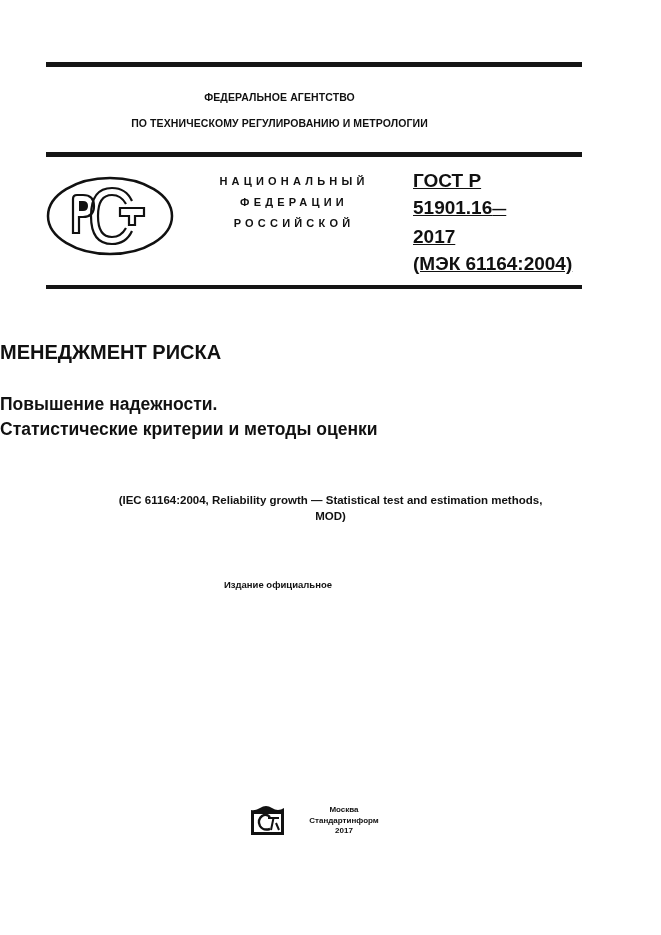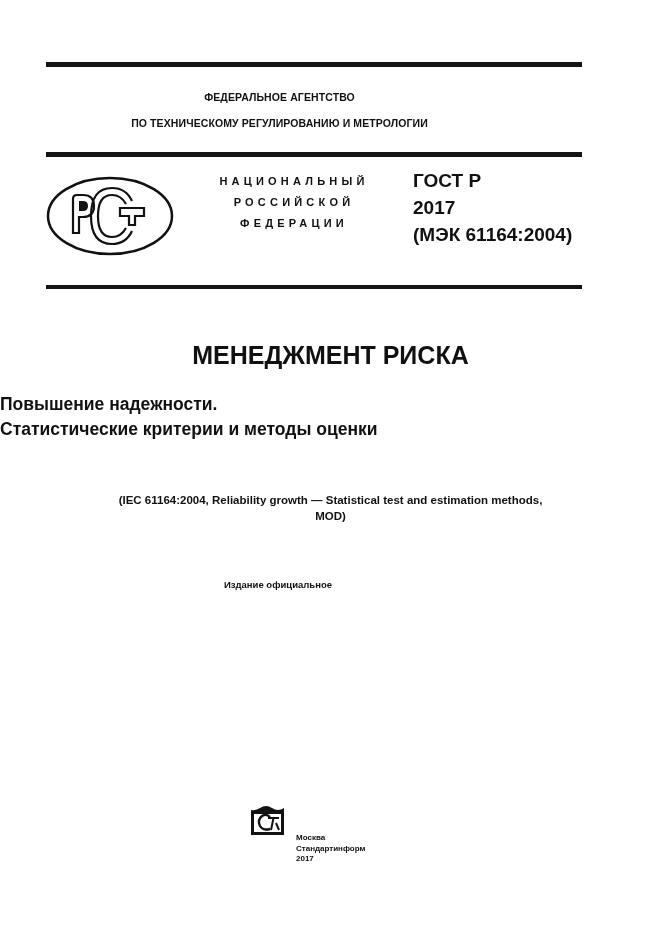--- a/index.html
+++ b/index.html
@@ -10,34 +10,34 @@
   .rule-mid { top: 152px; height: 5px; }
   .rule-bot { top: 285px; height: 4px; }
   .agency { position: absolute; left: 0; width: 559px; text-align: center;
             font-weight: bold; font-size: 10.5px; letter-spacing: 0.1px; }
   .agency-1 { top: 91px; }
   .agency-2 { top: 117px; }
   .logo { position: absolute; left: 46px; top: 175px; width: 128px; height: 82px; }
   .natstd { position: absolute; left: 196px; top: 171px; width: 196px; text-align: center;
             font-weight: bold; font-size: 11px; letter-spacing: 4.2px; line-height: 21px; }
   .natstd div { white-space: nowrap; }
-  .gost { position: absolute; left: 413px; top: 167px; font-weight: bold; font-size: 19px; line-height: 27px; }
+  .gost { position: absolute; left: 413px; top: 167px; font-weight: bold; font-size: 19px; line-height: 27px; text-decoration: underline; }
   .gost div { white-space: nowrap; }
   .gost .dash { font-size: 14px; font-weight: bold; }
-  .title { position: absolute; left: 0; width: 661px; top: 341px; text-align: center;
-           font-weight: bold; font-size: 25px; }
+  .title { position: absolute; left: 0; width: 661px; top: 341px; 
+           font-weight: bold; font-size: 20px; }
   .subtitle { position: absolute; left: 0; width: 661px; top: 392px; text-align: left;
               font-weight: bold; font-size: 17.5px; line-height: 25px; }
   .iec { position: absolute; left: 40px; width: 581px; top: 467px; text-align: center;
          font-weight: bold; font-size: 11.5px; line-height: 16px; margin-top: 25px; }
   .edition { position: absolute; left: 0; width: 556px; top: 579px; text-align: center;
              font-weight: bold; font-size: 9.5px; }
   .pub-logo { position: absolute; left: 250px; top: 804px; width: 36px; height: 32px; }
-  .publisher { position: absolute; left: 296px; top: 805px; width: 72px; text-align: left;
-               font-weight: bold; font-size: 8px; line-height: 10.5px; margin-top: 28px; }
+  .publisher { position: absolute; left: 308px; top: 805px; width: 72px; text-align: center;
+               font-weight: bold; font-size: 8px; line-height: 10.5px; }
 </style>
 </head>
 <body>
 
 <div class="rule rule-top"></div>
 
 <div class="agency agency-1">ФЕДЕРАЛЬНОЕ АГЕНТСТВО</div>
 <div class="agency agency-2">ПО ТЕХНИЧЕСКОМУ РЕГУЛИРОВАНИЮ И МЕТРОЛОГИИ</div>
 
 <div class="rule rule-mid"></div>
@@ -51,26 +51,27 @@
 
     <path d="M86 26 Q80 13 66 13 Q45 13 45 41 Q45 69 66 69 Q80 69 86 56" fill="none" stroke="#111" stroke-width="2.2"></path>
     <path d="M80 29 Q75 20 66 20 Q52 20 52 41 Q52 62 66 62 Q75 62 80 53" fill="none" stroke="#111" stroke-width="2.2"></path>
 
     <path d="M74 33 L98 33 L98 41 L89 41 L89 50 L83 50 L83 41 L74 41 Z" fill="none" stroke="#111" stroke-width="2.2"></path>
   </svg>
 </div>
 
 <div class="natstd">
   <div>НАЦИОНАЛЬНЫЙ</div>
+  <div>ФЕДЕРАЦИИ</div>
   <div>РОССИЙСКОЙ</div>
-  <div>ФЕДЕРАЦИИ</div>
 </div>
 
 <div class="gost">
   <div>ГОСТ Р</div>
+  <div><span>51901.16</span><span class="dash">—</span></div>
   <div>2017</div>
   <div>(МЭК 61164:2004)</div>
 </div>
 
 <div class="rule rule-bot"></div>
 
 <div class="title">МЕНЕДЖМЕНТ РИСКА</div>
 <div class="subtitle">
   <div>Повышение надежности.</div>
   <div>Статистические критерии и методы оценки</div>

